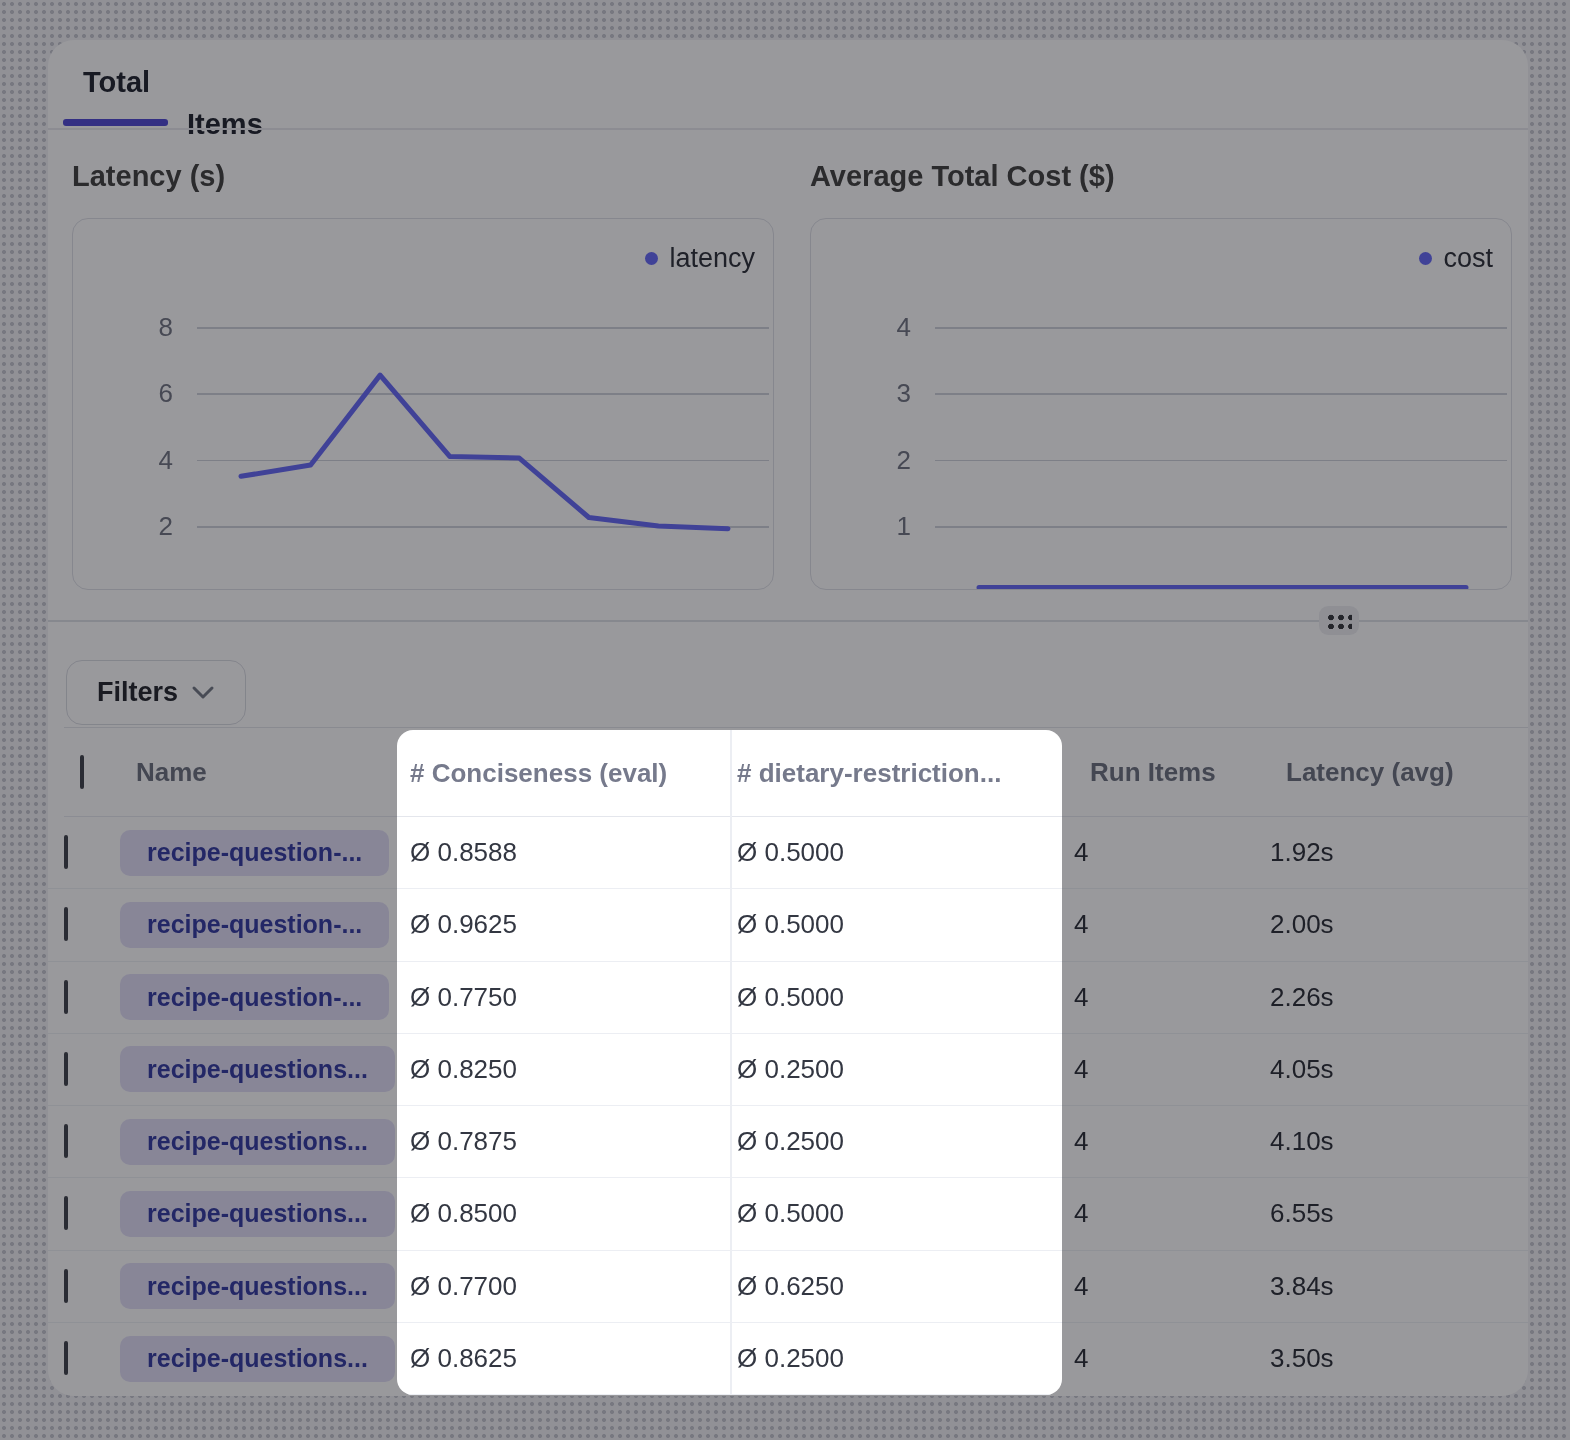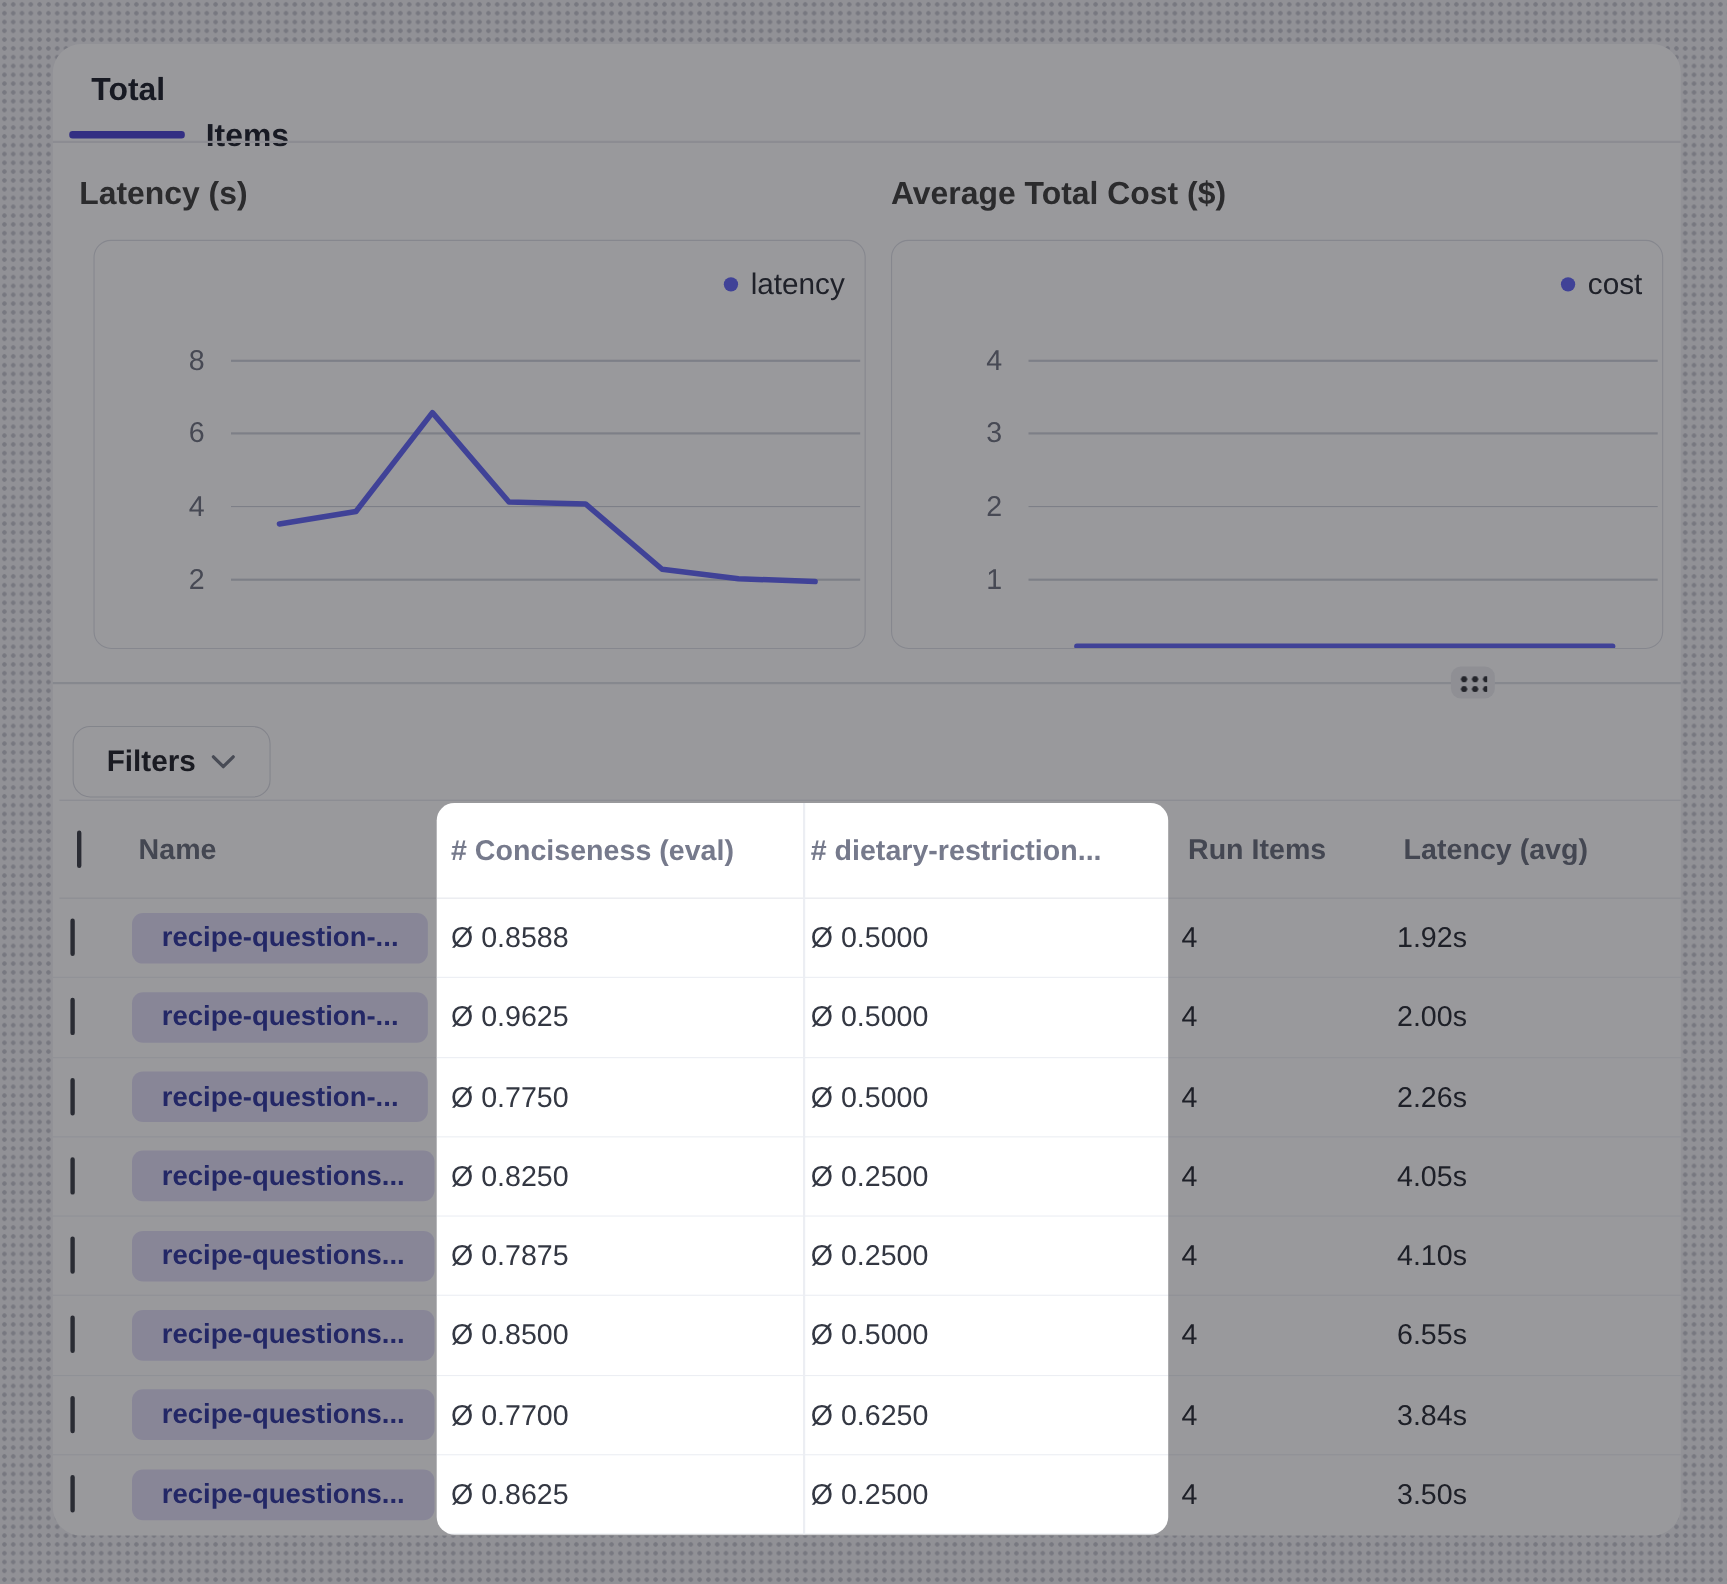--- a/index.html
+++ b/index.html
@@ -30,21 +30,21 @@
   
   .chart-title { position: absolute; top: 120px; font-size: 29px; font-weight: 700; color: #404040; }
   .chart-title.latency { left: 24px; }
   .chart-title.cost { left: 762px; }
 
   
   .chart-panel {
     position: absolute; top: 178px; width: 702px; height: 372px;
     border: 1.5px solid #d7d9e1; border-radius: 16px; overflow: hidden;
   }
-  .chart-panel.latency { left: 37px; text-decoration: underline; }
+  .chart-panel.latency { left: 24px; text-decoration: underline; }
   .chart-panel.cost { left: 762px; }
   .chart-panel svg { position: absolute; left: 0; top: 0; }
   .ytick {
     position: absolute; left: 0; width: 100px; height: 32px; line-height: 32px;
     text-align: right; font-size: 26px; color: #6e7280;
   }
   .gridline { position: absolute; left: 124px; width: 572px; height: 1.5px; background: #c9ccd6; }
   .legend {
     position: absolute; top: 24px; right: 18px;
     display: flex; align-items: center; gap: 11px;
@@ -72,21 +72,21 @@
     display: flex; align-items: center; justify-content: center; gap: 13px;
     font-size: 27px; font-weight: 600; color: #23262e; cursor: pointer;
   }
 
   
   .t-header, .t-row {
     display: grid; grid-template-columns: 56px 290px 332px 332px 196px 1fr;
     align-items: center; padding-left: 16px;
   }
   .t-header {
-    position: absolute; left: 6px; right: 0; top: 687px; height: 90px;
+    position: absolute; left: 16px; right: 0; top: 687px; height: 90px;
     border-top: 1.5px solid #dcdee5; border-bottom: 1.5px solid #e0e2e9;
     font-size: 26px; font-weight: 600; color: #6a6f7e;
   }
   .t-body { position: absolute; left: 0; right: 0; top: 777px; }
   .t-row { height: 72.25px; border-bottom: 1.5px solid #e7e9ef; font-size: 26px; color: #2b2e38; }
   .t-row:last-child { border-bottom: none; }
   .checkbox {
     width: 30px; height: 30px; border: 2.5px solid #3f424b; border-radius: 8px;
     background: transparent; cursor: pointer;
   }

